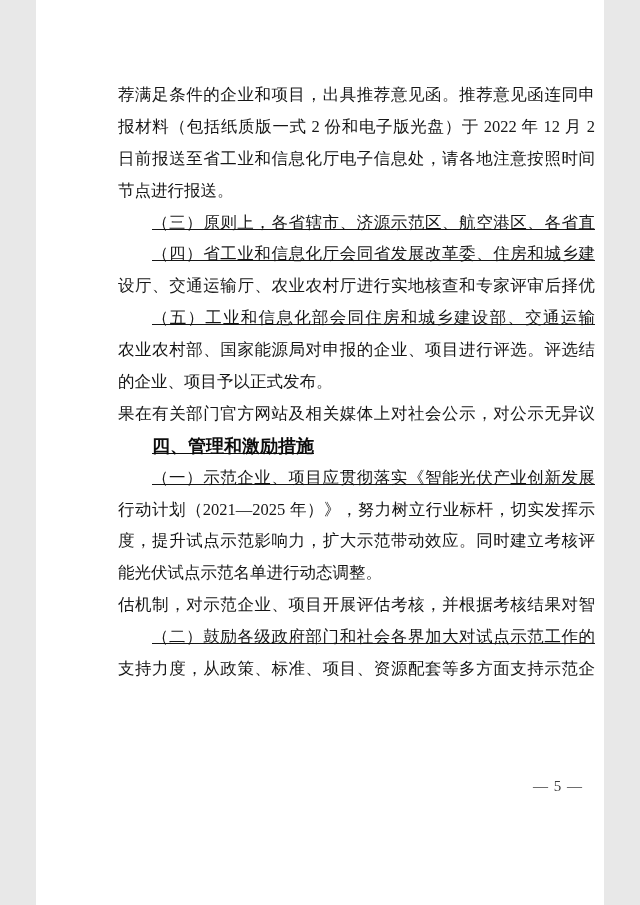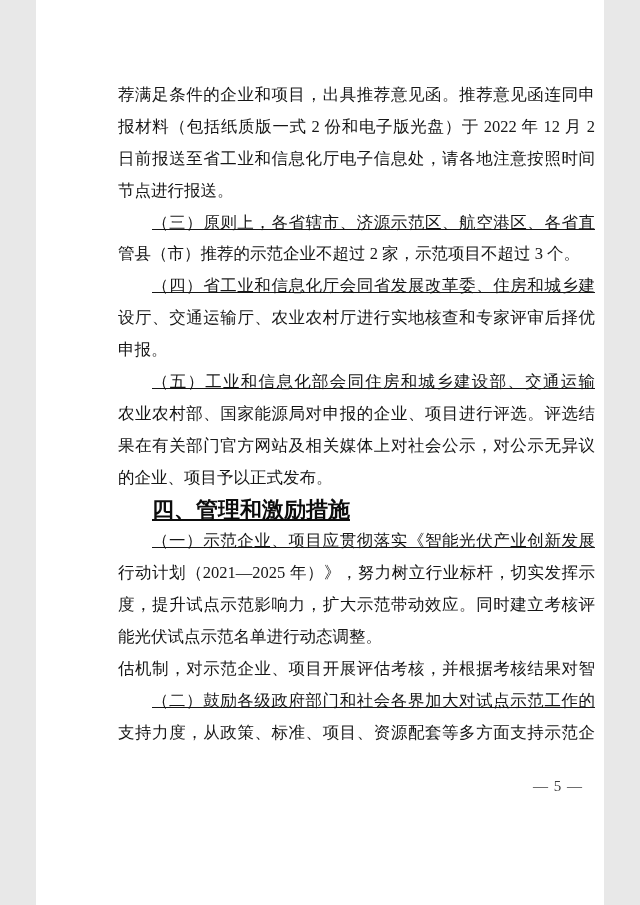--- a/index.html
+++ b/index.html
@@ -32,21 +32,21 @@
     text-align-last: justify;
     text-justify: inter-character;
     overflow: hidden;
     white-space: normal;
   }
   .line.first-indent { padding-left: 34px; text-decoration: underline; }
   .line.no-justify { text-align-last: left; }
   .block.heading .line {
     font-family: "DejaVu Sans", "Liberation Sans", sans-serif;
     font-weight: bold;
-    font-size: 22px;
+    font-size: 18px;
     color: #0d0d0d;
     text-align-last: left;
   }
   .footer {
     position: absolute;
     left: 82px;
     top: 778px;
     width: 477px;
     box-sizing: border-box;
     padding-right: 12px;
@@ -63,32 +63,30 @@
 <div class="page">
   <div class="text-container">
       <div class="block paragraph">
         <div class="line">荐满足条件的企业和项目，出具推荐意见函。推荐意见函连同申</div>
         <div class="line">报材料（包括纸质版一式 2 份和电子版光盘）于 2022 年 12 月 2</div>
         <div class="line">日前报送至省工业和信息化厅电子信息处，请各地注意按照时间</div>
         <div class="line no-justify">节点进行报送。</div>
       </div>
       <div class="block paragraph">
         <div class="line first-indent">（三）原则上，各省辖市、济源示范区、航空港区、各省直</div>
-        <div class="line no-justify">管县（市）推荐的示范企业不超过 2 家，示范项目不超过 3 个。</div>
       </div>
       <div class="block paragraph">
         <div class="line first-indent">（四）省工业和信息化厅会同省发展改革委、住房和城乡建</div>
         <div class="line">设厅、交通运输厅、农业农村厅进行实地核查和专家评审后择优</div>
-        <div class="line no-justify">申报。</div>
       </div>
       <div class="block paragraph">
         <div class="line first-indent">（五）工业和信息化部会同住房和城乡建设部、交通运输部、</div>
         <div class="line">农业农村部、国家能源局对申报的企业、项目进行评选。评选结</div>
+        <div class="line no-justify">的企业、项目予以正式发布。</div>
         <div class="line">果在有关部门官方网站及相关媒体上对社会公示，对公示无异议</div>
-        <div class="line no-justify">的企业、项目予以正式发布。</div>
       </div>
       <div class="block heading">
         <div class="line first-indent no-justify">四、管理和激励措施</div>
       </div>
       <div class="block paragraph">
         <div class="line first-indent">（一）示范企业、项目应贯彻落实《智能光伏产业创新发展</div>
         <div class="line">行动计划（2021—2025 年）》，努力树立行业标杆，切实发挥示</div>
         <div class="line">度，提升试点示范影响力，扩大示范带动效应。同时建立考核评</div>
         <div class="line no-justify">能光伏试点示范名单进行动态调整。</div>
         <div class="line">估机制，对示范企业、项目开展评估考核，并根据考核结果对智</div>

